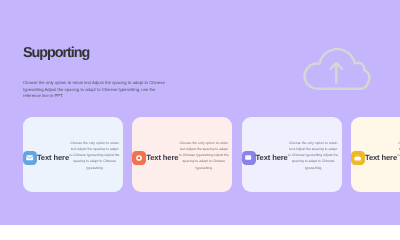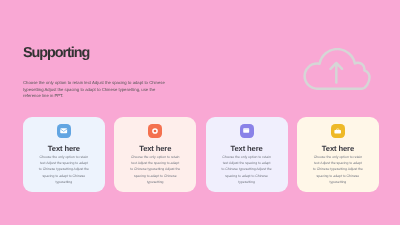--- a/index.html
+++ b/index.html
@@ -1,26 +1,26 @@
 <!DOCTYPE html>
 <html><head>
 <meta charset="utf-8">
 <style>
   html,body{margin:0;padding:0;}
   body{width:400px;height:225px;background:#ffffff;font-family:"Liberation Sans",sans-serif;overflow:hidden;-webkit-font-smoothing:antialiased;text-rendering:geometricPrecision;}
-  .slide{position:relative;width:400px;height:225px;background:#f9a8d4;overflow:hidden;}
+  .slide{position:relative;width:400px;height:225px;background:#c4b5fd;overflow:hidden;}
 
   .title{position:absolute;left:23px;top:46.3px;font-size:14.4px;font-weight:700;color:#333333;line-height:14.7px;letter-spacing:-1.05px;white-space:nowrap;}
   .body{position:absolute;left:23px;top:79.6px;width:145px;font-size:4.25px;line-height:6.9px;color:#555555;}
 
   .cloud{position:absolute;left:303px;top:48.3px;}
   .cloud svg{display:block;}
 
   .cards{position:absolute;left:22.9px;top:117.3px;display:flex;gap:9.35px;}
-  .card{width:82px;height:74.7px;border-radius:9px;display:flex;flex-direction:column;align-items:center;}
+  .card{width:100px;height:74.7px;border-radius:9px;display:flex;align-items:center;}
   .badge{width:14px;height:14px;border-radius:4.2px;margin-top:6.7px;display:flex;align-items:center;justify-content:center;}
   .badge svg{display:block;}
   .ch{font-size:7.6px;font-weight:700;color:#3a3a42;margin-top:5.6px;letter-spacing:-0.12px;white-space:nowrap;}
   .cb{font-size:3.45px;line-height:6.15px;color:#6f747e;text-align:center;width:51px;margin-top:1.5px;}
 </style>
 </head>
 <body style="background: rgb(255, 255, 255);">
 
 <div class="slide">
 

